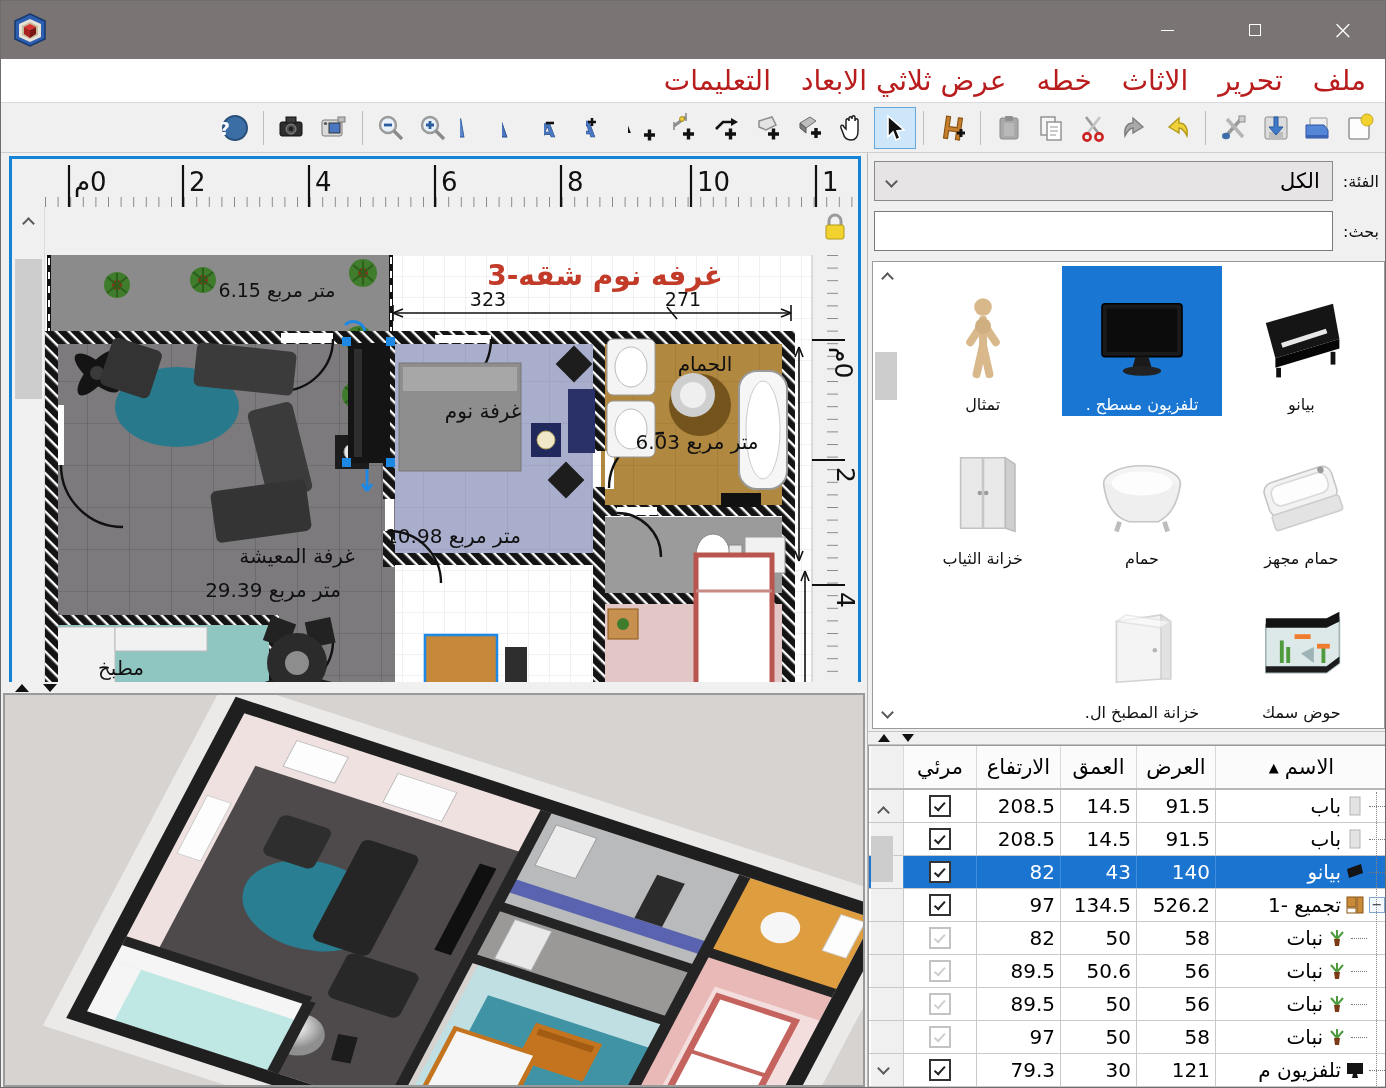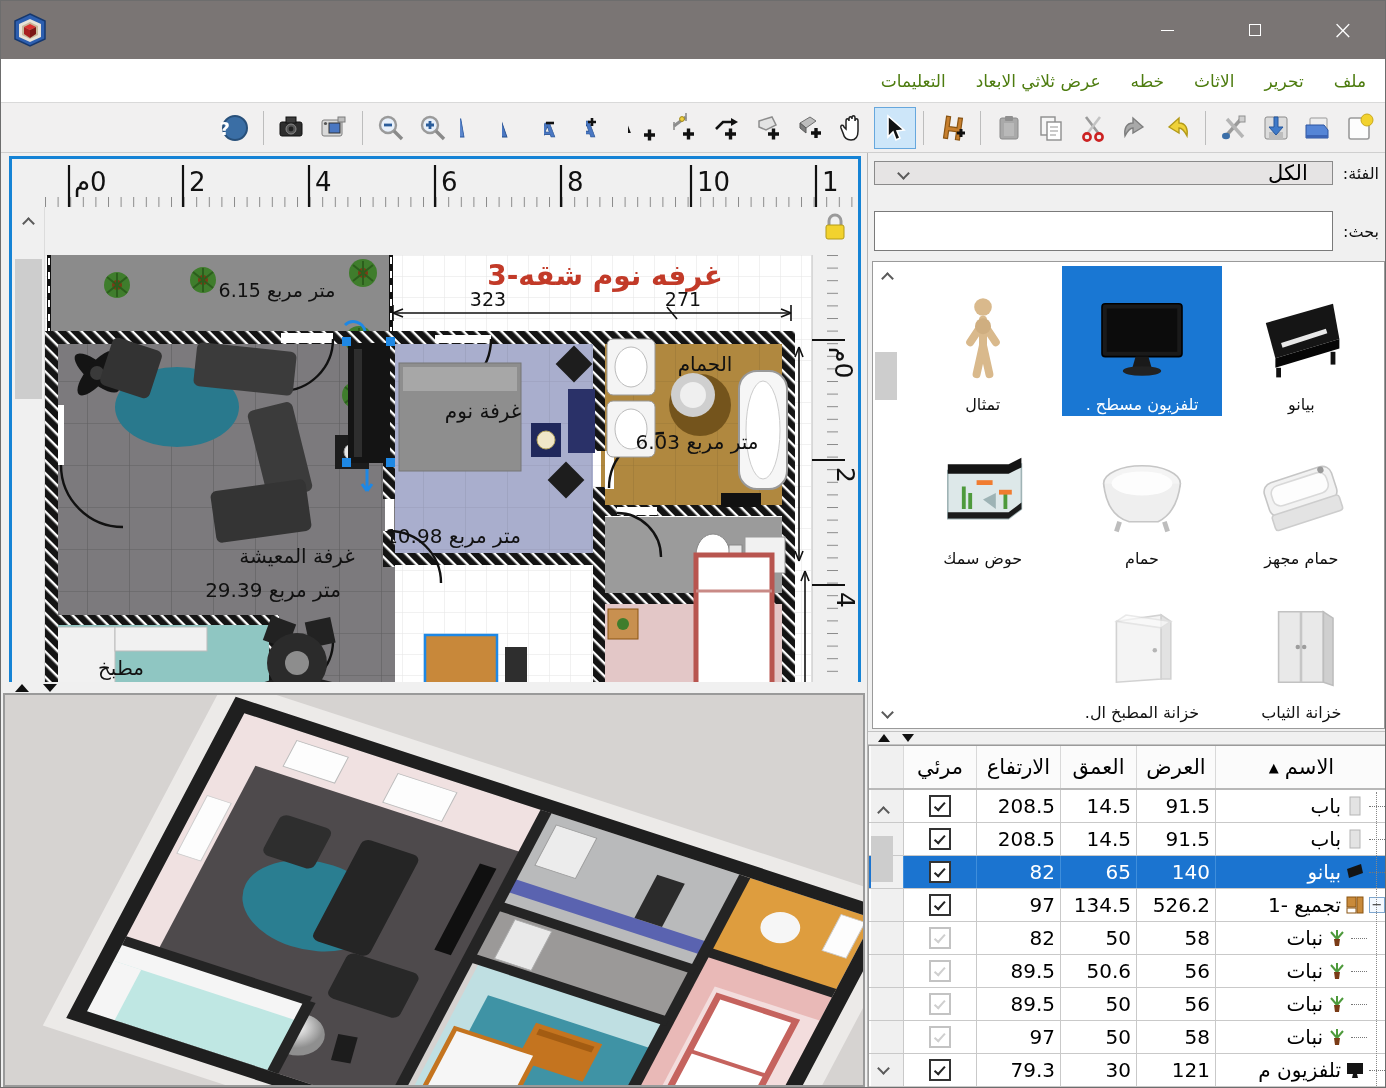--- a/index.html
+++ b/index.html
@@ -15,21 +15,21 @@
   .title-text { font-size:21px; color:#fff; letter-spacing:.2px; }
   .win-controls { margin-left:auto; display:flex; height:100%; }
   .win-btn { width:88px; height:100%; display:flex; align-items:center; justify-content:center; color:#fff; }
   .glyph-min { width:13px; height:1px; background:#fff; display:block; }
   .glyph-max { width:12px; height:12px; border:1px solid #fff; display:block; }
   .glyph-close { font-size:26px; line-height:1; font-weight:200; }
 
   
   .menubar { position:absolute; left:0; top:58px; width:1386px; height:44px; background:#fff;
     border-bottom:1px solid #d9d9d9; display:flex; direction:rtl; align-items:center; padding:0 6px; }
-  .menu-item { font-size:17px; color:#4d7c0f; padding:12px 15px; height:100%; display:flex; align-items:center; }
+  .menu-item { font-size:28px; color:#b91c1c; padding:12px 15px; height:100%; display:flex; align-items:center; }
 
   
   .toolbar { position:absolute; left:0; top:102px; width:1386px; height:50px; background:#f1f0f0;
     border-bottom:1px solid #cfcfcf; display:flex; direction:rtl; align-items:center; padding:0 6px; }
   .tbtn { width:42px; height:42px; display:flex; align-items:center; justify-content:center; border:1px solid transparent; }
   .tbtn svg { width:30px; height:30px; }
   .tbtn.sel { background:#cde6f9; border:1px solid #66a7dd; }
   .tsep { width:1px; height:34px; background:#bdbdbd; margin:0 7px; }
 
   
@@ -56,22 +56,22 @@
 
   
   .threed-panel { position:absolute; left:2px; top:692px; width:862px; height:394px; background:#d6d3d1;
     border:2px solid #9a9a9a; box-shadow:inset 0 0 0 1px #ffffff; }
 
   
   .right-col { position:absolute; left:866px; top:152px; width:520px; height:936px; background:#f0f0f0;
     border-left:1px solid #b5b5b5; }
   .field-row { position:absolute; right:8px; display:flex; direction:rtl; align-items:center; width:505px; }
   .field-label { font-size:16px; color:#111; margin-left:10px; white-space:nowrap; }
-  .select-box { flex:1; height:24px; background:#e6e4e4; border:1px solid #8a8a8a; display:flex; direction:rtl;
-    align-items:center; padding:0 24px; font-size:21px; }
+  .select-box { flex:1; height:40px; background:#e6e4e4; border:1px solid #8a8a8a; display:flex; direction:rtl;
+    align-items:center; padding:0 12px; font-size:21px; }
   .select-box .chev { margin-right:auto; }
   .search-input { flex:1; height:40px; background:#fff; border:1px solid #7a7a7a; font-size:20px; padding:0 10px; direction:rtl; font-family:"DejaVu Sans", sans-serif; }
 
   .catalog { position:absolute; left:4px; top:108px; width:513px; height:468px; background:#fff;
     border:1px solid #9a9a9a; overflow:hidden; }
   .cat-grid { position:absolute; left:30px; top:4px; width:478px; display:grid; direction:rtl;
     grid-template-columns:repeat(3,1fr); row-gap:4px; }
   .cat-tile { height:150px; display:flex; flex-direction:column; align-items:center; justify-content:flex-end; padding-bottom:2px; }
   .cat-tile svg { width:96px; height:96px; margin-bottom:8px; }
   .cat-label { font-size:16px; color:#111; direction:rtl; white-space:nowrap; }
@@ -726,43 +726,43 @@
             <ellipse cx="30" cy="24" rx="24" ry="11" fill="#f4f4f4" stroke="#c6c6c6"></ellipse>
             <path d="M6 24 Q8 44 22 48 L40 48 Q52 42 54 24" fill="#efefef" stroke="#c6c6c6"></path>
             <ellipse cx="30" cy="24" rx="19" ry="7.5" fill="#fdfdfd"></ellipse>
             <line x1="16" y1="48" x2="14" y2="54" stroke="#bdbdbd" stroke-width="3"></line>
             <line x1="44" y1="48" x2="46" y2="54" stroke="#bdbdbd" stroke-width="3"></line>
           </svg>
         <span class="cat-label">حمام</span>
       </div>
       <div class="cat-tile">
         <svg viewBox="0 0 60 60">
+            <polygon points="16,8 44,8 44,52 16,52" fill="#e9e9e9" stroke="#c2c2c2"></polygon>
+            <polygon points="44,8 50,12 50,54 44,52" fill="#cfcfcf" stroke="#bdbdbd"></polygon>
+            <line x1="30" y1="8" x2="30" y2="52" stroke="#c6c6c6" stroke-width="1.6"></line>
+            <circle cx="28" cy="30" r="1.4" fill="#9d9d9d"></circle>
+            <circle cx="32" cy="30" r="1.4" fill="#9d9d9d"></circle>
+          </svg>
+        <span class="cat-label">خزانة الثياب</span>
+      </div>
+      <div class="cat-tile">
+        <svg viewBox="0 0 60 60">
             <polygon points="8,16 46,16 54,12 54,40 46,46 8,46" fill="#dde8e9" stroke="#9fb3b5"></polygon>
             <polygon points="8,12 46,12 54,8 54,14 46,18 8,18" fill="#141414"></polygon>
             <polygon points="8,42 46,42 54,36 54,40 46,46 8,46" fill="#1c1c1c"></polygon>
             <path d="M18 40 V26 M22 40 V30" stroke="#4e9a3c" stroke-width="2.4"></path>
             <path d="M44 40 V30" stroke="#4e9a3c" stroke-width="2.4"></path>
             <rect x="26" y="22" width="10" height="3" fill="#f07c30"></rect>
             <rect x="40" y="28" width="8" height="3" fill="#f07c30"></rect>
             <polygon points="30,34 38,30 38,40" fill="#9db3b5"></polygon>
           </svg>
         <span class="cat-label">حوض سمك</span>
       </div>
       <div class="cat-tile">
         <svg viewBox="0 0 60 60">
-            <polygon points="16,8 44,8 44,52 16,52" fill="#e9e9e9" stroke="#c2c2c2"></polygon>
-            <polygon points="44,8 50,12 50,54 44,52" fill="#cfcfcf" stroke="#bdbdbd"></polygon>
-            <line x1="30" y1="8" x2="30" y2="52" stroke="#c6c6c6" stroke-width="1.6"></line>
-            <circle cx="28" cy="30" r="1.4" fill="#9d9d9d"></circle>
-            <circle cx="32" cy="30" r="1.4" fill="#9d9d9d"></circle>
-          </svg>
-        <span class="cat-label">خزانة الثياب</span>
-      </div>
-      <div class="cat-tile">
-        <svg viewBox="0 0 60 60">
             <polygon points="14,14 42,10 42,50 14,52" fill="#f4f4f4" stroke="#d2d2d2"></polygon>
             <polygon points="42,10 48,14 48,50 42,50" fill="#e2e2e2" stroke="#d2d2d2"></polygon>
             <polygon points="14,14 20,10 48,14 42,18" fill="#fbfbfb" stroke="#e0e0e0" opacity=".7"></polygon>
             <circle cx="38" cy="32" r="1.4" fill="#b5b5b5"></circle>
           </svg>
         <span class="cat-label">خزانة المطبخ ال.</span>
       </div>
     </div>
     <div class="cat-scroll">
       <span class="sb-arrow" style="top:2px;left:0;">
@@ -839,21 +839,21 @@
     </div>
     <div class="trow sel">
       <div class="c name">
           <span class="tree"></span>
           <svg class="row-ic" viewBox="0 0 20 22">
             <polygon points="2,8 16,3 18,12 4,17" fill="#141414"></polygon>
           </svg>
           <span>بيانو</span>
         </div>
       <div class="c num">140</div>
-      <div class="c num">65</div>
+      <div class="c num">43</div>
       <div class="c num">82</div>
       <div class="c chk">
           <span class="cb">
             <span class="mark"></span>
           </span>
         </div>
       <div class="c sbcol"></div>
     </div>
     <div class="trow">
       <div class="c name">

